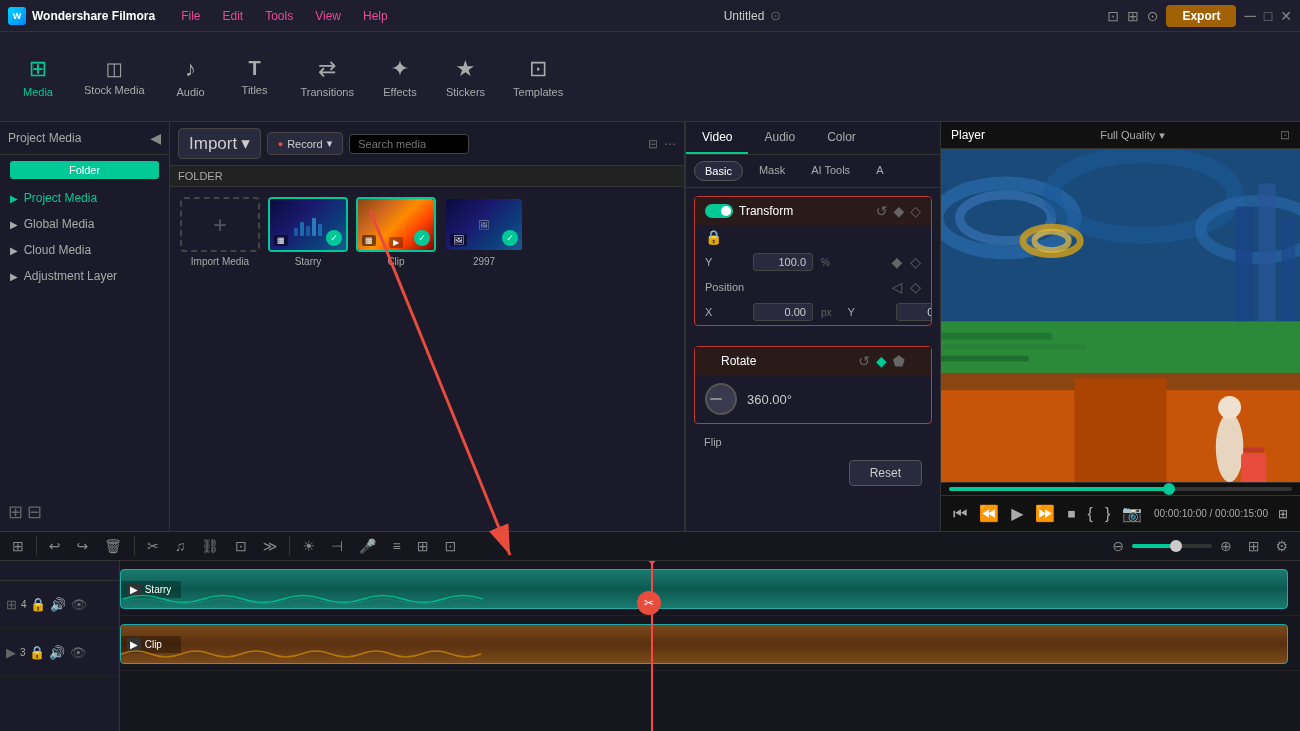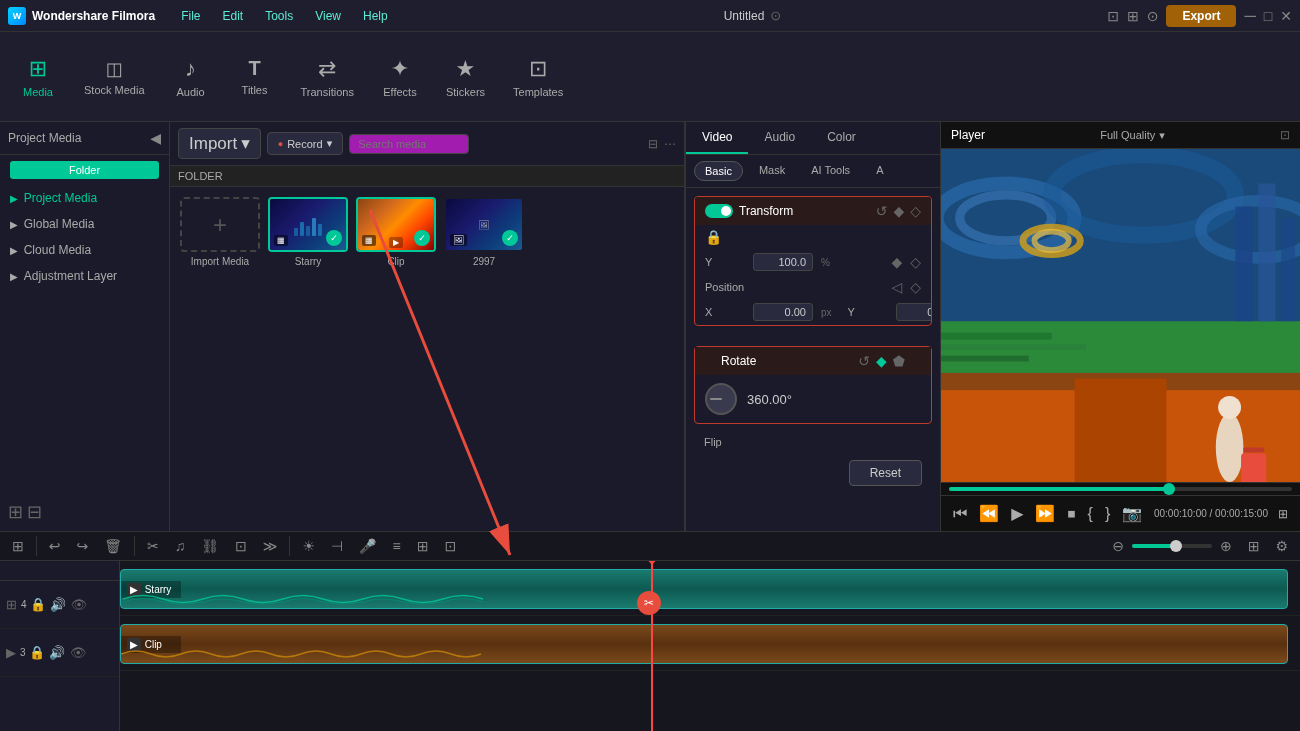--- a/index.html
+++ b/index.html
@@ -3,21 +3,21 @@
   <meta charset="utf-8">
   <style>
     * { box-sizing: border-box; margin: 0; padding: 0; }
     body { background: #1a1a2e; color: #ccc; font-family: 'Segoe UI', Arial, sans-serif; font-size: 12px; width: 1300px; height: 731px; overflow: hidden; }
 
     
     .menu-bar { display: flex; align-items: center; background: #1e1e2e; height: 32px; padding: 0 8px; gap: 16px; border-bottom: 1px solid #333; }
     .app-logo { display: flex; align-items: center; gap: 6px; font-size: 12px; color: #fff; font-weight: 600; }
     .app-logo .logo-icon { width: 18px; height: 18px; background: linear-gradient(135deg, #00d4ff, #0088ff); border-radius: 3px; display: flex; align-items: center; justify-content: center; font-size: 9px; color: #fff; }
     .menu-items { display: flex; gap: 2px; }
-    .menu-item { padding: 2px 10px; cursor: pointer; color: #5eead4; font-size: 12px; border-radius: 3px; }
+    .menu-item { padding: 2px 10px; cursor: pointer; color: #ec4899; font-size: 12px; border-radius: 3px; }
     .title-area { flex: 1; display: flex; align-items: center; justify-content: center; gap: 6px; color: #ccc; font-size: 12px; }
     .export-btn { background: #a16207; color: #fff; border: none; padding: 4px 16px; border-radius: 4px; font-size: 12px; font-weight: 600; cursor: pointer; }
 
     
     .toolbar { display: flex; align-items: center; background: #1e1e2e; height: 90px; padding: 0 8px; border-bottom: 1px solid #333; gap: 4px; }
     .tool-item { display: flex; flex-direction: column; align-items: center; gap: 4px; padding: 8px 12px; cursor: pointer; color: #aaa; border-radius: 6px; min-width: 60px; }
     .tool-item.active { color: #00c896; }
     .tool-icon { font-size: 22px; }
     .tool-label { font-size: 11px; }
 
@@ -28,21 +28,21 @@
     .panel-item { display: flex; align-items: center; gap: 6px; padding: 6px 10px; cursor: pointer; color: #aaa; font-size: 12px; }
     .panel-item.active { color: #00c896; }
     .folder-btn { background: #00c896; color: #fff; border: none; padding: 3px 10px; border-radius: 3px; font-size: 11px; cursor: pointer; margin: 6px 10px; }
     .chevron { font-size: 10px; }
 
     
     .media-panel { flex: 1; background: #1a1a2a; border-right: 1px solid #333; display: flex; flex-direction: column; }
     .media-toolbar { display: flex; align-items: center; gap: 6px; padding: 6px 8px; border-bottom: 1px solid #333; }
     .import-btn { background: #2a2a3e; color: #ccc; border: 1px solid #444; padding: 4px 10px; border-radius: 4px; font-size: 17px; cursor: pointer; display: flex; align-items: center; gap: 4px; }
     .record-btn { background: #2a2a3e; color: #ccc; border: 1px solid #444; padding: 4px 10px; border-radius: 4px; font-size: 11px; cursor: pointer; display: flex; align-items: center; gap: 4px; }
-    .search-box { background: #a21caf; border: 1px solid #444; border-radius: 4px; padding: 3px 8px; color: #ccc; font-size: 11px; width: 120px; }
+    .search-box { background: #000000; border: 1px solid #444; border-radius: 4px; padding: 3px 8px; color: #ccc; font-size: 11px; width: 120px; }
     .folder-label { color: #aaa; font-size: 11px; padding: 4px 8px; background: #222; border-bottom: 1px solid #333; }
     .media-grid { display: flex; flex-wrap: wrap; gap: 8px; padding: 10px; overflow-y: auto; flex: 1; }
     .media-item { display: flex; flex-direction: column; align-items: center; gap: 4px; cursor: pointer; }
     .media-thumb { width: 80px; height: 55px; border-radius: 4px; overflow: hidden; position: relative; border: 2px solid transparent; }
     .media-thumb.selected { border-color: #00c896; }
     .thumb-check { position: absolute; bottom: 4px; right: 4px; background: #00c896; border-radius: 50%; width: 16px; height: 16px; display: flex; align-items: center; justify-content: center; font-size: 9px; color: #fff; }
     .import-placeholder { width: 80px; height: 55px; border: 2px dashed #444; border-radius: 4px; display: flex; flex-direction: column; align-items: center; justify-content: center; cursor: pointer; color: #666; }
     .media-name { font-size: 10px; color: #aaa; }
 
     

